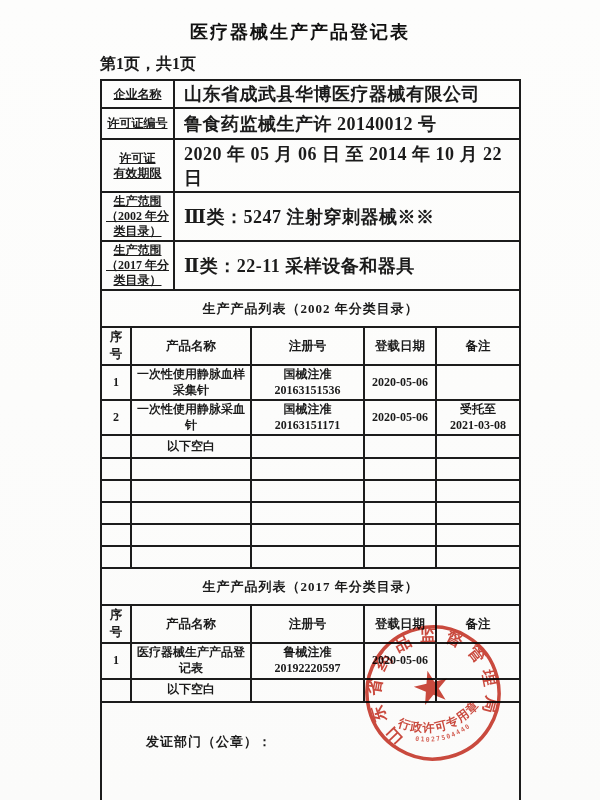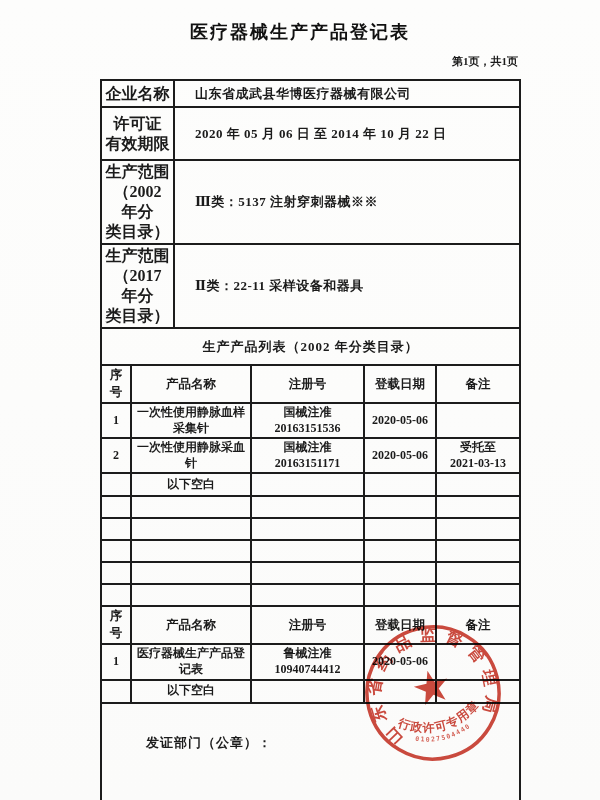--- a/index.html
+++ b/index.html
@@ -15,37 +15,37 @@
     background:linear-gradient(180deg,#fdfdfc 0%, #fbfbfa 100%);
     overflow:hidden;
   }
   .doc-title {
     position:absolute; top:20px; left:0; width:600px;
     text-align:center; font-size:18px; font-weight:bold;
     letter-spacing:2px; color:#111;
   }
   .page-info {
     position:absolute; top:54px; left:100px; width:418px;
-    text-align:right; font-size:11px; font-weight:bold;
+    font-size:16px; font-weight:bold;
   }
   .tablewrap { position:absolute; left:100px; top:79px; width:419px; }
   table {
     width:419px; border-collapse:collapse; table-layout:fixed;
   }
   table + table { margin-top:-2px; }
   td {
     border:2px solid #1c1c1c;
     font-size:12px; font-weight:bold;
     text-align:center; vertical-align:middle;
     padding:1px 3px;
     overflow:hidden;
   }
   .pre { white-space:pre-line; }
-  .lbl { font-size:16px; line-height:1.25; }
-  .val { text-align:left; padding-left:20px; font-size:13px; letter-spacing:0.5px; }
+  .lbl { font-size:12px; line-height:1.25;text-decoration:underline; }
+  .val { text-align:left; padding-left:9px; font-size:18px; letter-spacing:0.5px; }
   .section-title td { border:2px solid #1c1c1c; font-size:13px; letter-spacing:1px; }
   .hcell { font-size:12.5px; }
   .cell-sm { font-size:12px; line-height:1.3; }
   tr.empty-r td { height:22px; }
   .footer-cell {
     height:124px; text-align:left; vertical-align:top;
     padding:30px 0 0 44px; font-size:13px; letter-spacing:1px;
   }
   .issue-date {
     position:absolute; left:352px; top:694px;
@@ -72,30 +72,34 @@
     <table>
       <colgroup>
           <col style="width:73px">
           <col style="width:346px">
         </colgroup>
       <tbody>
           <tr style="height:27px">
         <td class="lbl pre">企业名称</td>
         <td class="val">山东省成武县华博医疗器械有限公司</td>
       </tr>
+      <tr style="height:31px">
+        <td class="lbl pre">许可证编号</td>
+        <td class="val">鲁食药监械生产许 20140012 号</td>
+      </tr>
       <tr style="height:53px">
         <td class="lbl pre">许可证
 有效期限</td>
         <td class="val">2020 年 05 月 06 日  至 2014 年 10 月 22 日</td>
       </tr>
       <tr style="height:44px">
         <td class="lbl pre">生产范围
 （2002 年分
 类目录）</td>
-        <td class="val">Ⅲ类：5137 注射穿刺器械※※</td>
+        <td class="val">Ⅲ类：5247 注射穿刺器械※※</td>
       </tr>
       <tr style="height:46px">
         <td class="lbl pre">生产范围
 （2017 年分
 类目录）</td>
         <td class="val">Ⅱ类：22-11 采样设备和器具</td>
       </tr>
     </tbody>
       </table>
 
@@ -126,21 +130,21 @@
         <td class="cell-sm">2020-05-06</td>
         <td class="cell-sm pre"></td>
       </tr>
       <tr style="height:33px">
         <td class="cell-sm">2</td>
         <td class="cell-sm">一次性使用静脉采血针</td>
         <td class="cell-sm pre">国械注准
 20163151171</td>
         <td class="cell-sm">2020-05-06</td>
         <td class="cell-sm pre">受托至
-2021-03-13</td>
+2021-03-08</td>
       </tr>
       <tr style="height:23px">
         <td class="cell-sm"></td>
         <td class="cell-sm">以下空白</td>
         <td class="cell-sm"></td>
         <td class="cell-sm"></td>
         <td class="cell-sm"></td>
       </tr>
       <tr class="empty-r">
         <td></td>
@@ -182,32 +186,35 @@
 
     <table>
       <colgroup>
         <col style="width:30px">
           <col style="width:120px">
           <col style="width:113px">
           <col style="width:72px">
           <col style="width:84px">
       </colgroup>
       <tbody>
+          <tr class="section-title" style="height:37px">
+        <td colspan="5">生产产品列表（2017 年分类目录）</td>
+      </tr>
       <tr style="height:23px">
         <td class="hcell">序号</td>
         <td class="hcell">产品名称</td>
         <td class="hcell">注册号</td>
         <td class="hcell">登载日期</td>
         <td class="hcell">备注</td>
       </tr>
       <tr style="height:31px">
         <td class="cell-sm">1</td>
         <td class="cell-sm">医疗器械生产产品登记表</td>
         <td class="cell-sm pre">鲁械注准
-10940744412</td>
+20192220597</td>
         <td class="cell-sm">2020-05-06</td>
         <td class="cell-sm"></td>
       </tr>
       <tr style="height:23px">
         <td class="cell-sm"></td>
         <td class="cell-sm">以下空白</td>
         <td class="cell-sm"></td>
         <td class="cell-sm"></td>
         <td class="cell-sm"></td>
       </tr>

